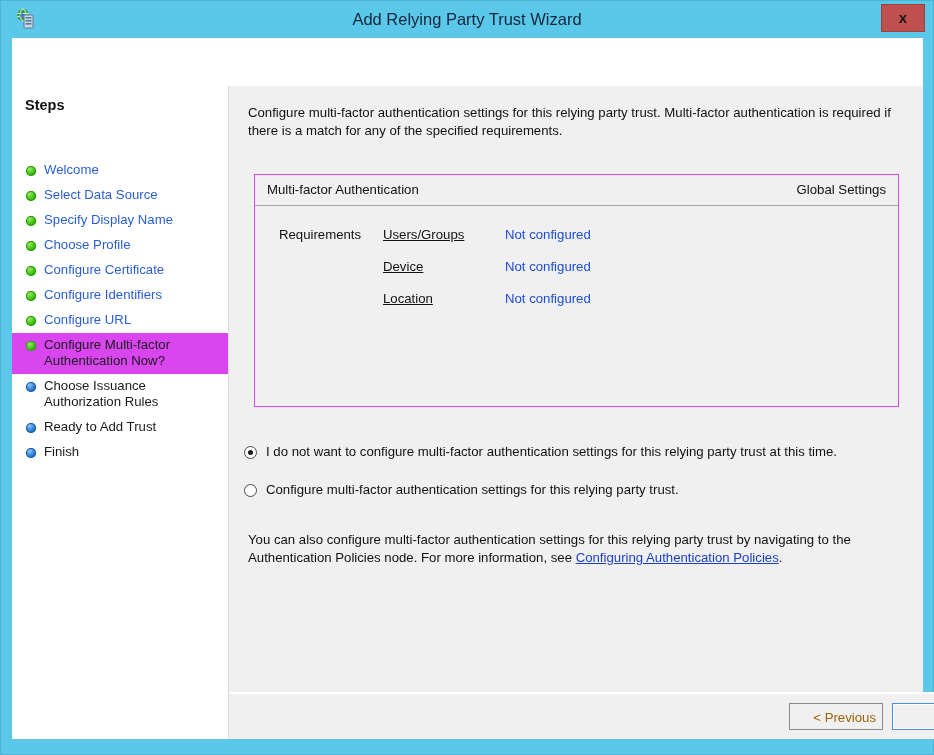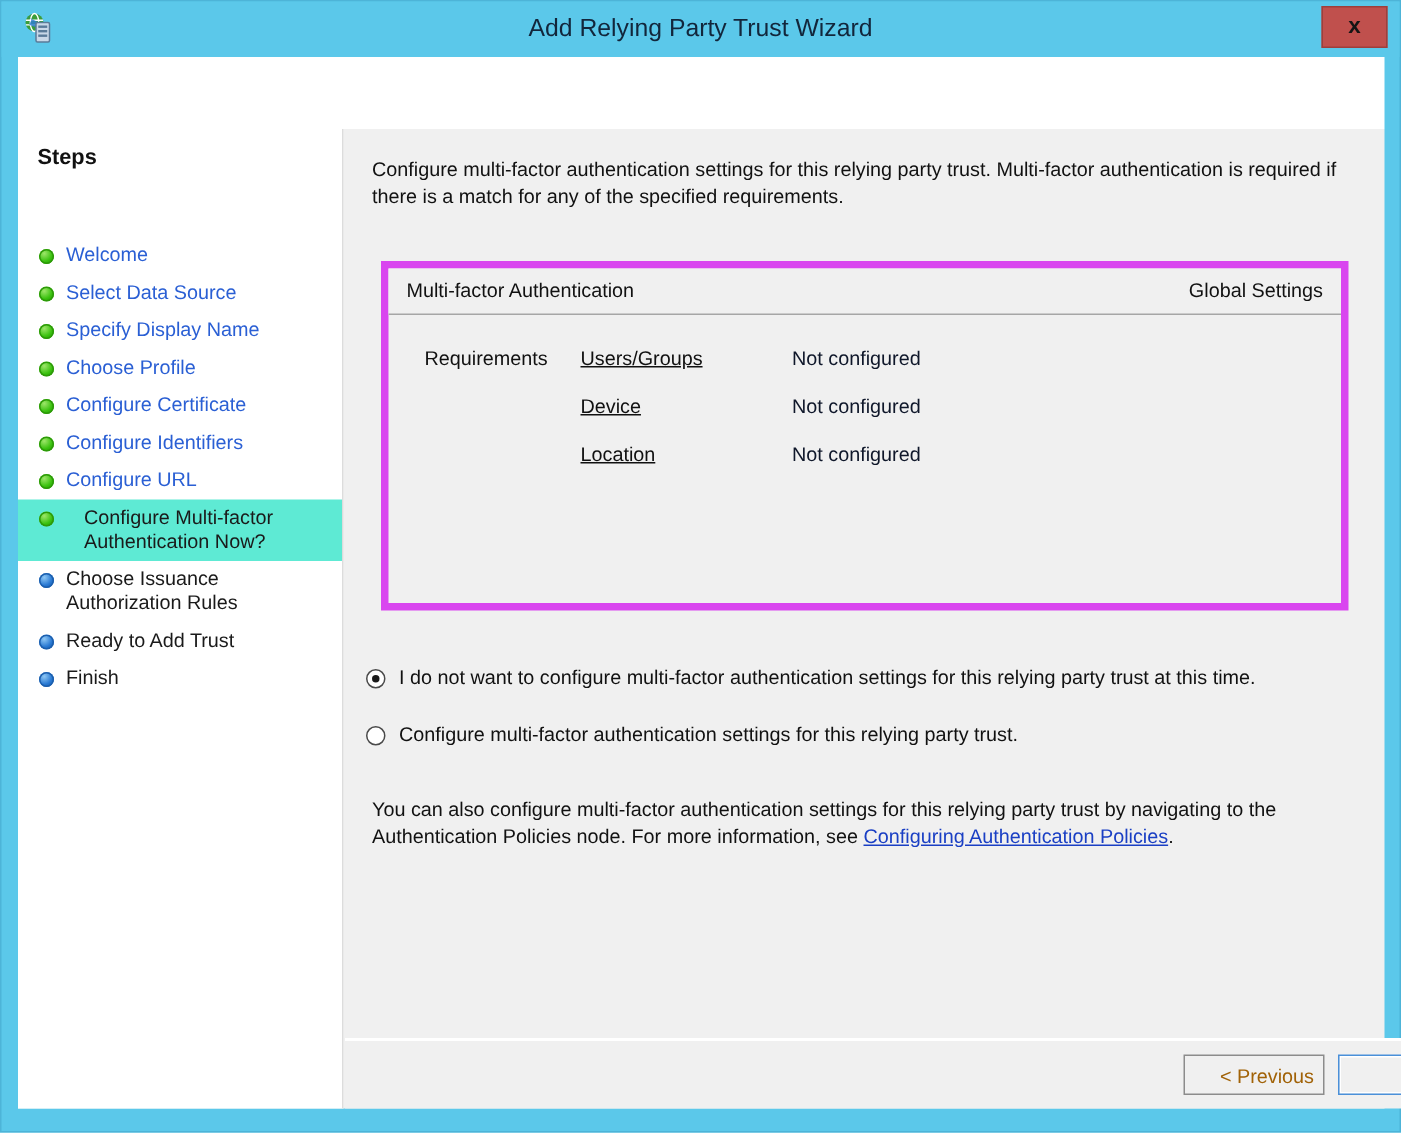--- a/index.html
+++ b/index.html
@@ -106,22 +106,21 @@
   }
   .step-item {
     position: relative;
     display: flex;
     align-items: flex-start;
     padding: 4px 8px 5px 14px;
     box-sizing: border-box;
     min-height: 24px;
   }
   .step-item.active {
-    background: #5eead4;
-    gap: 12px;
+    background: #d946ef;
   }
   .step-bullet {
     flex: 0 0 auto;
     width: 10px;
     height: 10px;
     border-radius: 50%;
     margin-top: 4px;
     margin-right: 8px;
   }
   .bullet-done {
@@ -158,21 +157,21 @@
     color: #111111;
   }
 
   
   .mfa-box {
     position: absolute;
     left: 24px; top: 88px;
     width: 645px;
     height: 233px;
     box-sizing: border-box;
-    border: 5px solid #d946ef;
+    border: 1px solid #d946ef;
     background: #f0f0f0;
   }
   .mfa-box-header {
     position: relative;
     height: 30px;
     border-bottom: 1px solid #a6a6a6;
     background: #f0f0f0;
   }
   .mfa-box-header .left {
     position: absolute;
@@ -203,22 +202,21 @@
     color: #111111;
   }
   .mfa-key {
     width: 122px;
     font-size: 13.2px;
     color: #111111;
     text-decoration: underline;
   }
   .mfa-value {
     font-size: 13.2px;
-    color: #0f172a;
-    margin-left: 19px;
+    color: #1d4ed8;
   }
 
   
   .radio-group {
     position: absolute;
     left: 14px; top: 358px;
     width: 670px;
   }
   .radio-row {
     display: flex;

